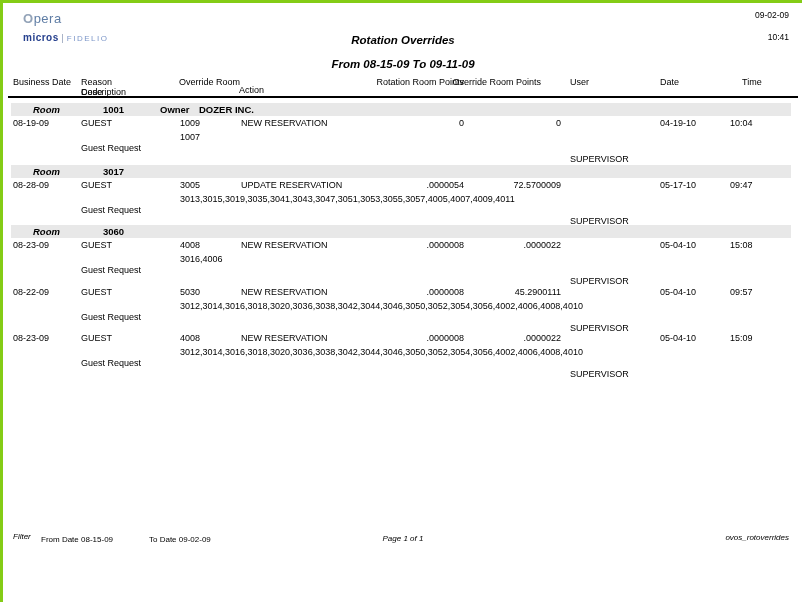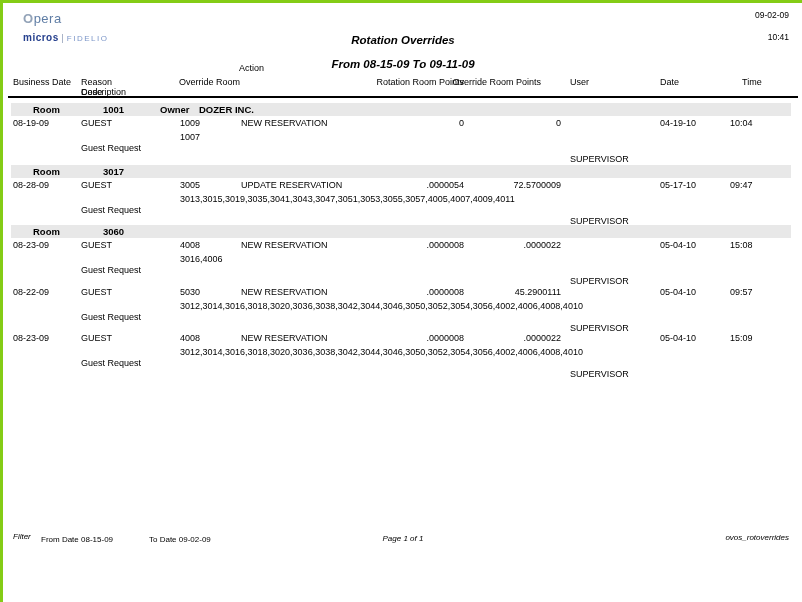--- a/index.html
+++ b/index.html
@@ -23,34 +23,34 @@
   .report-title { top:31px; }
   .date-range { top:55px; }
   .report-date, .report-time { position:absolute; right:14px; font-size:8.5px; text-align:right; }
   .report-date { top:7px; }
   .report-time { top:29px; }
   
   .colheads span { position:absolute; font-size:9px; line-height:10px; }
   .h-bdate { left:10px; top:74px; }
   .h-reason { left:78px; top:74px; }
   .h-room { left:176px; top:74px; }
-  .h-action { left:236px; top:60px; }
+  .h-action { left:236px; top:82px; }
   .h-rotpts { left:320px; top:74px; width:141px; text-align:right; }
   .h-ovrpts { left:420px; top:74px; width:118px; text-align:right; }
   .h-user { left:567px; top:74px; }
   .h-date { left:657px; top:74px; }
   .h-time { left:727px; top:74px;margin-left:12px; }
   .headrule { position:absolute; left:5px; right:5px; top:93px; height:2px; background:#000; }
   
   .band {
     position:absolute; left:8px; width:780px; height:13px;
     background:#e8e8e8; font-size:9.5px; font-weight:bold; line-height:13px;
   }
   .band span { position:absolute; }
-  .b-room { left:22px; }
+  .b-room { left:22px;font-style:italic; }
   .b-num { left:92px; }
   .b-owner { left:149px;text-align:right; }
   .b-ownername { left:188px; }
   
   .row { position:absolute; left:0; width:100%; height:0; }
   .row span { position:absolute; font-size:9px; line-height:10px; white-space:nowrap; }
   .c-bdate { left:10px; top:0; }
   .c-reason { left:78px; top:0; }
   .c-room { left:177px; top:0; }
   .c-action { left:238px; top:0; }

